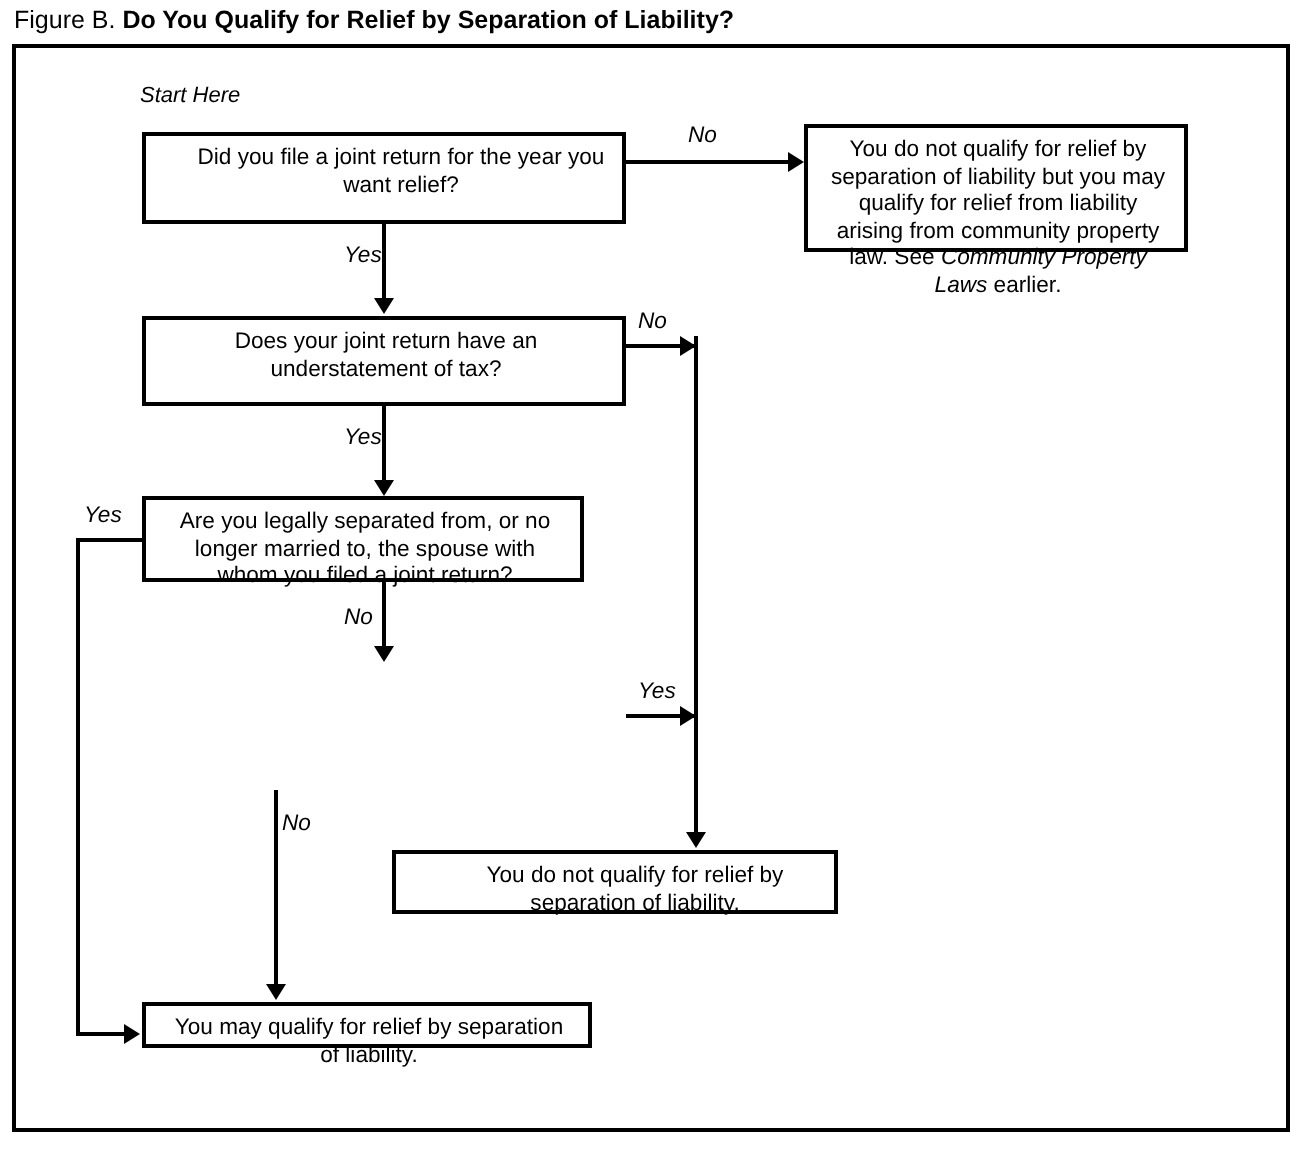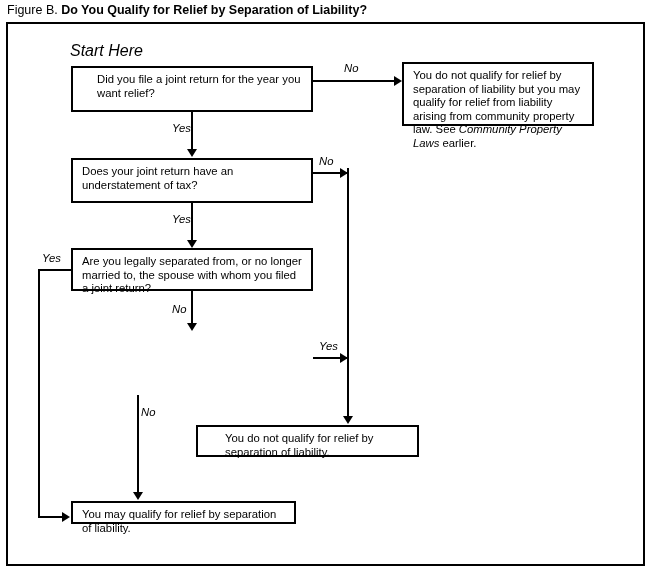--- a/index.html
+++ b/index.html
@@ -10,20 +10,21 @@
   body {
     font-family: "Liberation Sans", sans-serif;
     color: #000000;
   }
   #figure-root {
     position: relative;
     width: 653px;
     height: 576px;
     overflow: hidden;
     background: #ffffff;
+    text-align: center;
   }
   
   .fig-title {
     position: absolute;
     left: 7px;
     top: 2px;
     font-size: 12.5px;
     line-height: 16px;
     white-space: nowrap;
   }
@@ -56,21 +57,21 @@
   .node .txt {
     display: block;
   }
   .italic {
     font-style: italic;
   }
   
   .start-label {
     position: absolute;
     font-style: italic;
-    font-size: 16px;
+    font-size: 11px;
     white-space: nowrap;
   }
   
   .edge-label {
     position: absolute;
     font-style: italic;
     font-size: 11.3px;
     white-space: nowrap;
     background: transparent;
   }
@@ -121,21 +122,21 @@
   </div>
 
   <div class="node" style="left:402px; top:62px; width:192px; height:64px;">
     <span class="txt"><span>You do not qualify for relief by separation of liability but you may qualify for relief from liability arising from community property law. See </span><span class="italic">Community Property Laws</span><span> earlier.</span></span>
   </div>
 
   <div class="node" style="left:71px; top:158px; width:242px; height:45px;">
     <span class="txt">Does your joint return have an understatement of tax?</span>
   </div>
 
-  <div class="node" style="left:71px; top:248px; width:242px; height:43px;">
+  <div class="node" style="left:71px; top:248px; width:221px; height:43px;">
     <span class="txt">Are you legally separated from, or no longer married to, the spouse with whom you filed a joint return?</span>
   </div>
 
 
   <div class="node" style="left:196px; top:425px; width:223px; height:32px;padding-left:27px;">
     <span class="txt">You do not qualify for relief by separation of liability.</span>
   </div>
 
   <div class="node" style="left:71px; top:501px; width:225px; height:23px;">
     <span class="txt">You may qualify for relief by separation of liability.</span>

